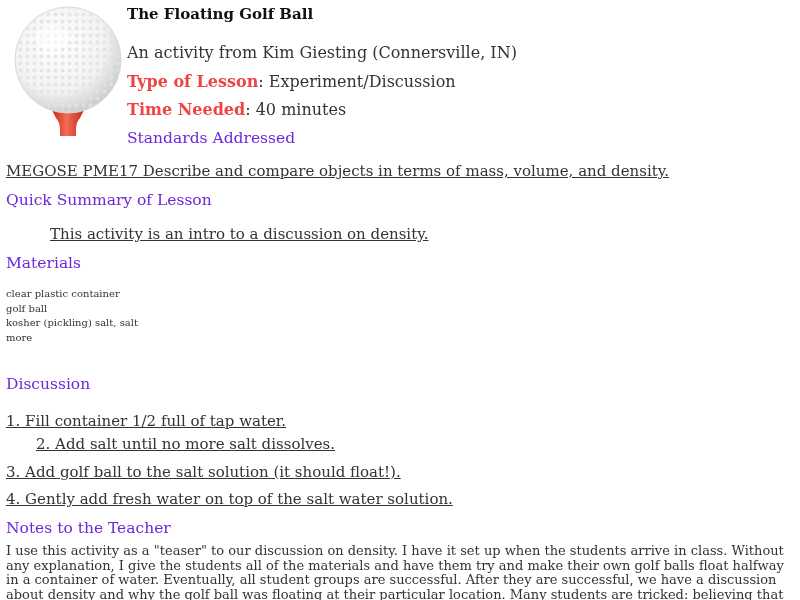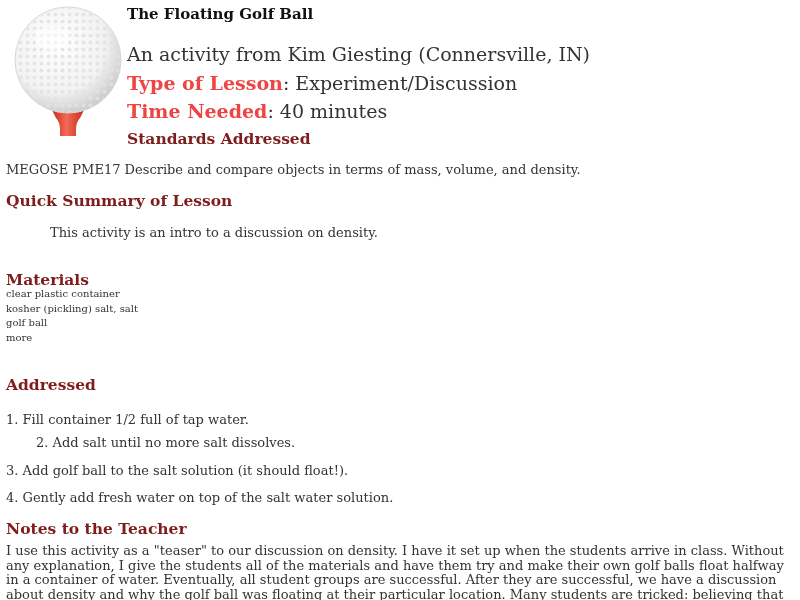--- a/index.html
+++ b/index.html
@@ -34,40 +34,41 @@
       color: #111;
       margin: 0;
       position: absolute;
       top: 5px;
       left: 0;
       white-space: nowrap;
     }
     .meta {
       position: absolute;
       left: 0;
-      font-size: 19px;
+      font-size: 16px;
       color: #333;
       white-space: nowrap;
     }
     .meta b { color: #ef4444; }
     .h2 {
       position: absolute;
       font-size: 15.5px;
-      font-weight: bold;
-      color: #7f1d1d;
+      font-weight: normal;
+      color: #6d28d9;
       margin: 0;
       white-space: nowrap;
     }
     .p {
       position: absolute;
       left: 6px;
-      font-size: 13px;
+      font-size: 15px;
       color: #333;
       white-space: nowrap;
       margin: 0;
+      text-decoration: underline;
     }
     .list {
       position: absolute;
       left: 6px;
       top: 287px;
       font-size: 10px;
       color: #333;
       line-height: 14.6px;
       margin: 0;
       padding: 0;
@@ -121,28 +122,28 @@
     <b>Time Needed</b><span>: 40 minutes</span>
   </div>
   <h2 class="h2" style="top:129px; left:0;">Standards Addressed</h2>
 </div>
 
 <p class="p" style="top:162px;">MEGOSE PME17 Describe and compare objects in terms of mass, volume, and density.</p>
 
 <h2 class="h2" style="top:191px; left:6px;">Quick Summary of Lesson</h2>
 <p class="p" style="top:225px;margin-left:44px;">This activity is an intro to a discussion on density.</p>
 
-<h2 class="h2" style="top:270px; left:6px;text-align:right;">Materials</h2>
+<h2 class="h2" style="top:254px; left:6px;text-align:right;">Materials</h2>
 <ul class="list">
   <li>clear plastic container</li>
+  <li>golf ball</li>
   <li>kosher (pickling) salt, salt</li>
-  <li>golf ball</li>
   <li>more</li>
 </ul>
 
-<h2 class="h2" style="top:375px; left:6px;">Addressed</h2>
+<h2 class="h2" style="top:375px; left:6px;">Discussion</h2>
 <p class="p" style="top:412px;">1. Fill container 1/2 full of tap water.</p>
 <p class="p" style="top:435px;margin-left:30px;">2. Add salt until no more salt dissolves.</p>
 <p class="p" style="top:463px;">3. Add golf ball to the salt solution (it should float!).</p>
 <p class="p" style="top:490px;">4. Gently add fresh water on top of the salt water solution.</p>
 
 <h2 class="h2" style="top:519px; left:6px;">Notes to the Teacher</h2>
 <p class="notes">I use this activity as a "teaser" to our discussion on density. I have it set up when the students arrive in class. Without any explanation, I give the students all of the materials and have them try and make their own golf balls float halfway in a container of water. Eventually, all student groups are successful. After they are successful, we have a discussion about density and why the golf ball was floating at their particular location. Many students are tricked: believing that the</p>
 
 </body></html>

